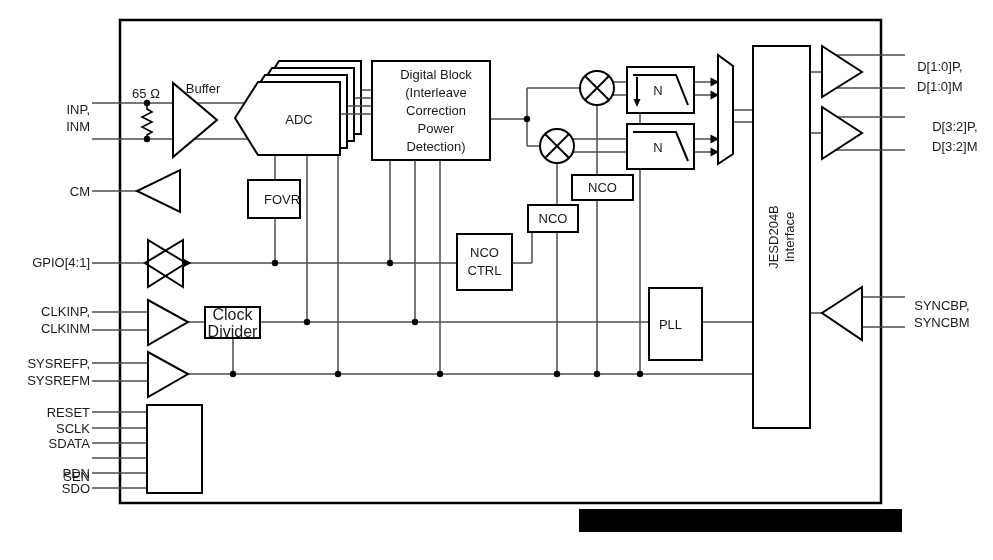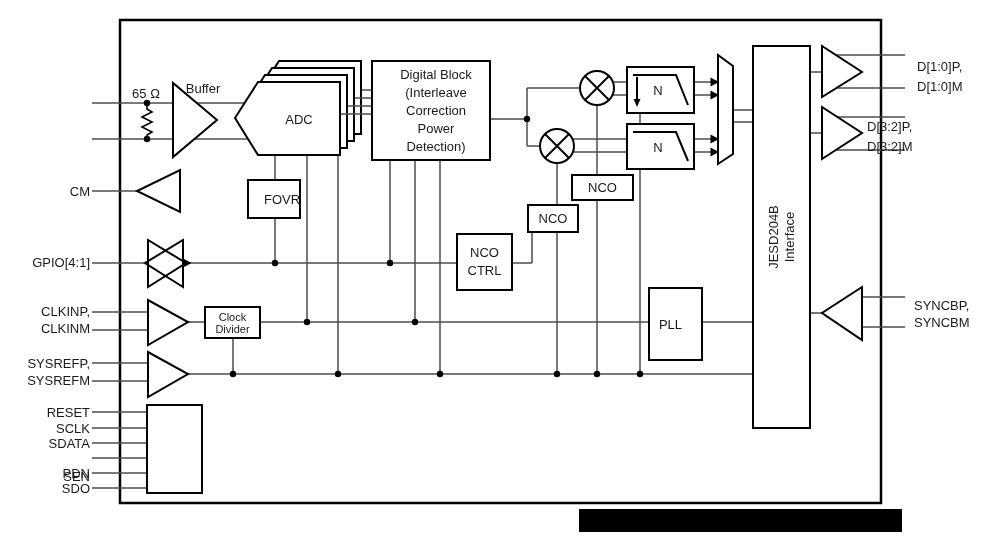--- a/index.html
+++ b/index.html
@@ -1,21 +1,21 @@
 <!DOCTYPE html>
 <html><head>
 <meta charset="utf-8">
 <style>
   html,body{margin:0;padding:0;background:#ffffff;}
   #stage{position:relative;width:993px;height:560px;background:#ffffff;overflow:hidden;
          font-family:"Liberation Sans",sans-serif;color:#1a1a1a;}
   #diagram-svg{position:absolute;left:0;top:0;}
   .lbl{position:absolute;white-space:pre-line;font-size:13px;line-height:17px;color:#1a1a1a;}
   .pin-left{left:6px;width:84px;text-align:right;}
-  .pin-right{text-align:left;}
+  .pin-right{text-align:right;}
   .boxlbl{display:flex;align-items:center;justify-content:center;text-align:center;}
   .redaction{position:absolute;background:#000;}
 </style>
 </head>
 <body>
 
 <div id="stage">
 
   <svg id="diagram-svg" width="993" height="560" viewBox="0 0 993 560">
 
@@ -168,55 +168,57 @@
           <circle cx="338" cy="374" r="3.2"></circle>
         <circle cx="440" cy="374" r="3.2"></circle>
           <circle cx="557" cy="374" r="3.2"></circle>
         <circle cx="597" cy="374" r="3.2"></circle>
           <circle cx="640" cy="374" r="3.2"></circle>
         <circle cx="527" cy="119" r="3.2"></circle>
       </g>
     </g>
   </svg>
 
+  <div class="lbl pin-left" style="top:101px">INP,
+INM</div>
   <div class="lbl pin-left" style="top:183px">CM</div>
   <div class="lbl pin-left" style="top:254px">GPIO[4:1]</div>
   <div class="lbl pin-left" style="top:355px">SYSREFP,
 SYSREFM</div>
   <div class="lbl pin-left" style="top:303px">CLKINP,
 CLKINM</div>
   <div class="lbl pin-left" style="top:404px">RESET</div>
   <div class="lbl pin-left" style="top:420px">SCLK</div>
   <div class="lbl pin-left" style="top:435px">SDATA</div>
   <div class="lbl pin-left" style="top:468px">SEN</div>
   <div class="lbl pin-left" style="top:465px">PDN</div>
   <div class="lbl pin-left" style="top:480px">SDO</div>
 
   <div class="lbl pin-right" style="left:917px;top:57px;line-height:20px">D[1:0]P,
 D[1:0]M</div>
-  <div class="lbl pin-right" style="left:867px;top:117px;line-height:20px">D[3:2]P,
+  <div class="lbl pin-right" style="left:932px;top:117px;line-height:20px">D[3:2]P,
 D[3:2]M</div>
   <div class="lbl pin-right" style="left:914px;top:297px">SYNCBP,
 SYNCBM</div>
 
   <div class="lbl boxlbl" style="left:116px;top:85px;width:60px;height:16px">65 Ω</div>
   <div class="lbl boxlbl" style="left:163px;top:80px;width:80px;height:16px">Buffer</div>
   <div class="lbl boxlbl" style="left:269px;top:111px;width:60px;height:16px">ADC</div>
   <div class="lbl boxlbl" style="left:248px;top:180px;width:68px;height:38px">FOVR</div>
   <div class="lbl boxlbl" style="left:372px;top:63px;width:128px;height:95px;line-height:18px">Digital Block
 (Interleave
 Correction
 Power
 Detection)</div>
   <div class="lbl boxlbl" style="left:457px;top:234px;width:55px;height:56px;line-height:18px">NCO
 CTRL</div>
   <div class="lbl boxlbl" style="left:528px;top:205px;width:50px;height:27px">NCO</div>
   <div class="lbl boxlbl" style="left:572px;top:175px;width:61px;height:25px">NCO</div>
   <div class="lbl boxlbl" style="left:640px;top:82px;width:36px;height:16px">N</div>
   <div class="lbl boxlbl" style="left:640px;top:139px;width:36px;height:16px">N</div>
-  <div class="lbl boxlbl" style="left:205px;top:308px;width:55px;height:29px;font-size:11px;line-height:12px">Clock
+  <div class="lbl boxlbl" style="left:205px;top:308px;width:55px;height:29px;font-size:16px;line-height:17px">Clock
 Divider</div>
   <div class="lbl boxlbl" style="left:649px;top:288px;width:43px;height:72px">PLL</div>
   <div class="lbl boxlbl" style="left:711px;top:221px;width:141px;height:32px;line-height:16px;transform:rotate(-90deg)">JESD204B
 Interface</div>
 
   <div class="redaction" style="left:579px;top:509px;width:323px;height:23px"></div>
 </div>
 
 </body></html>

